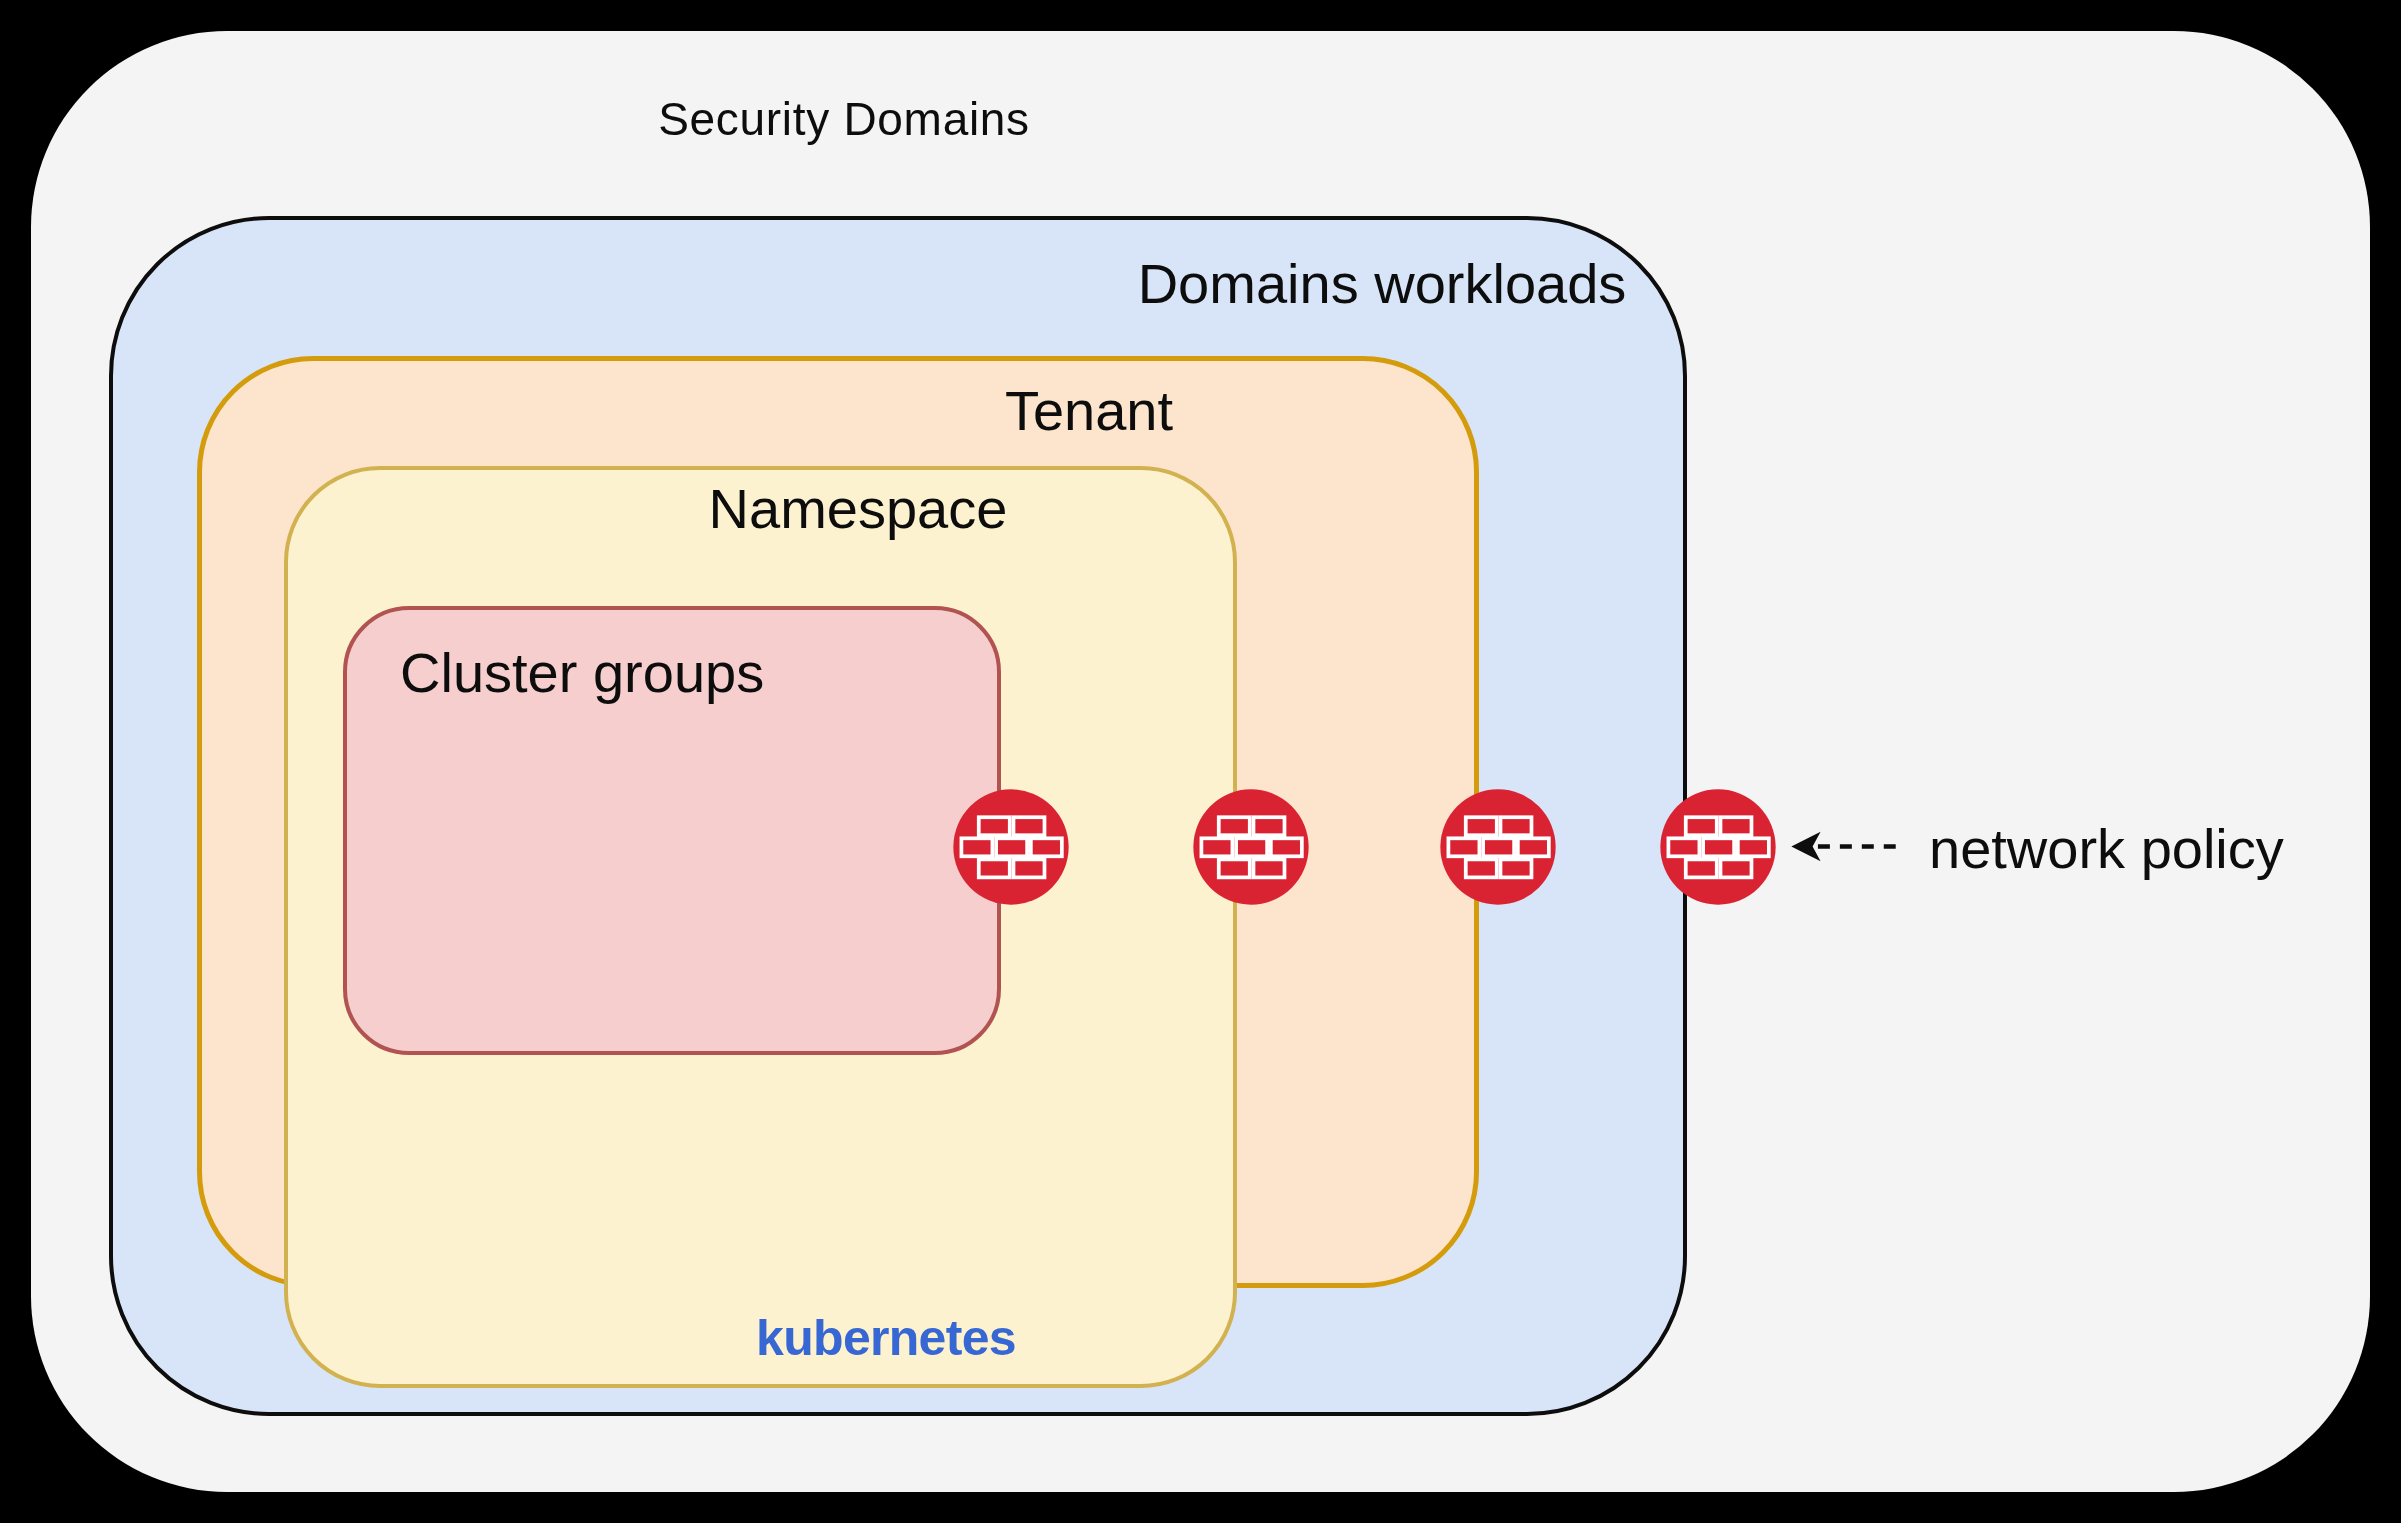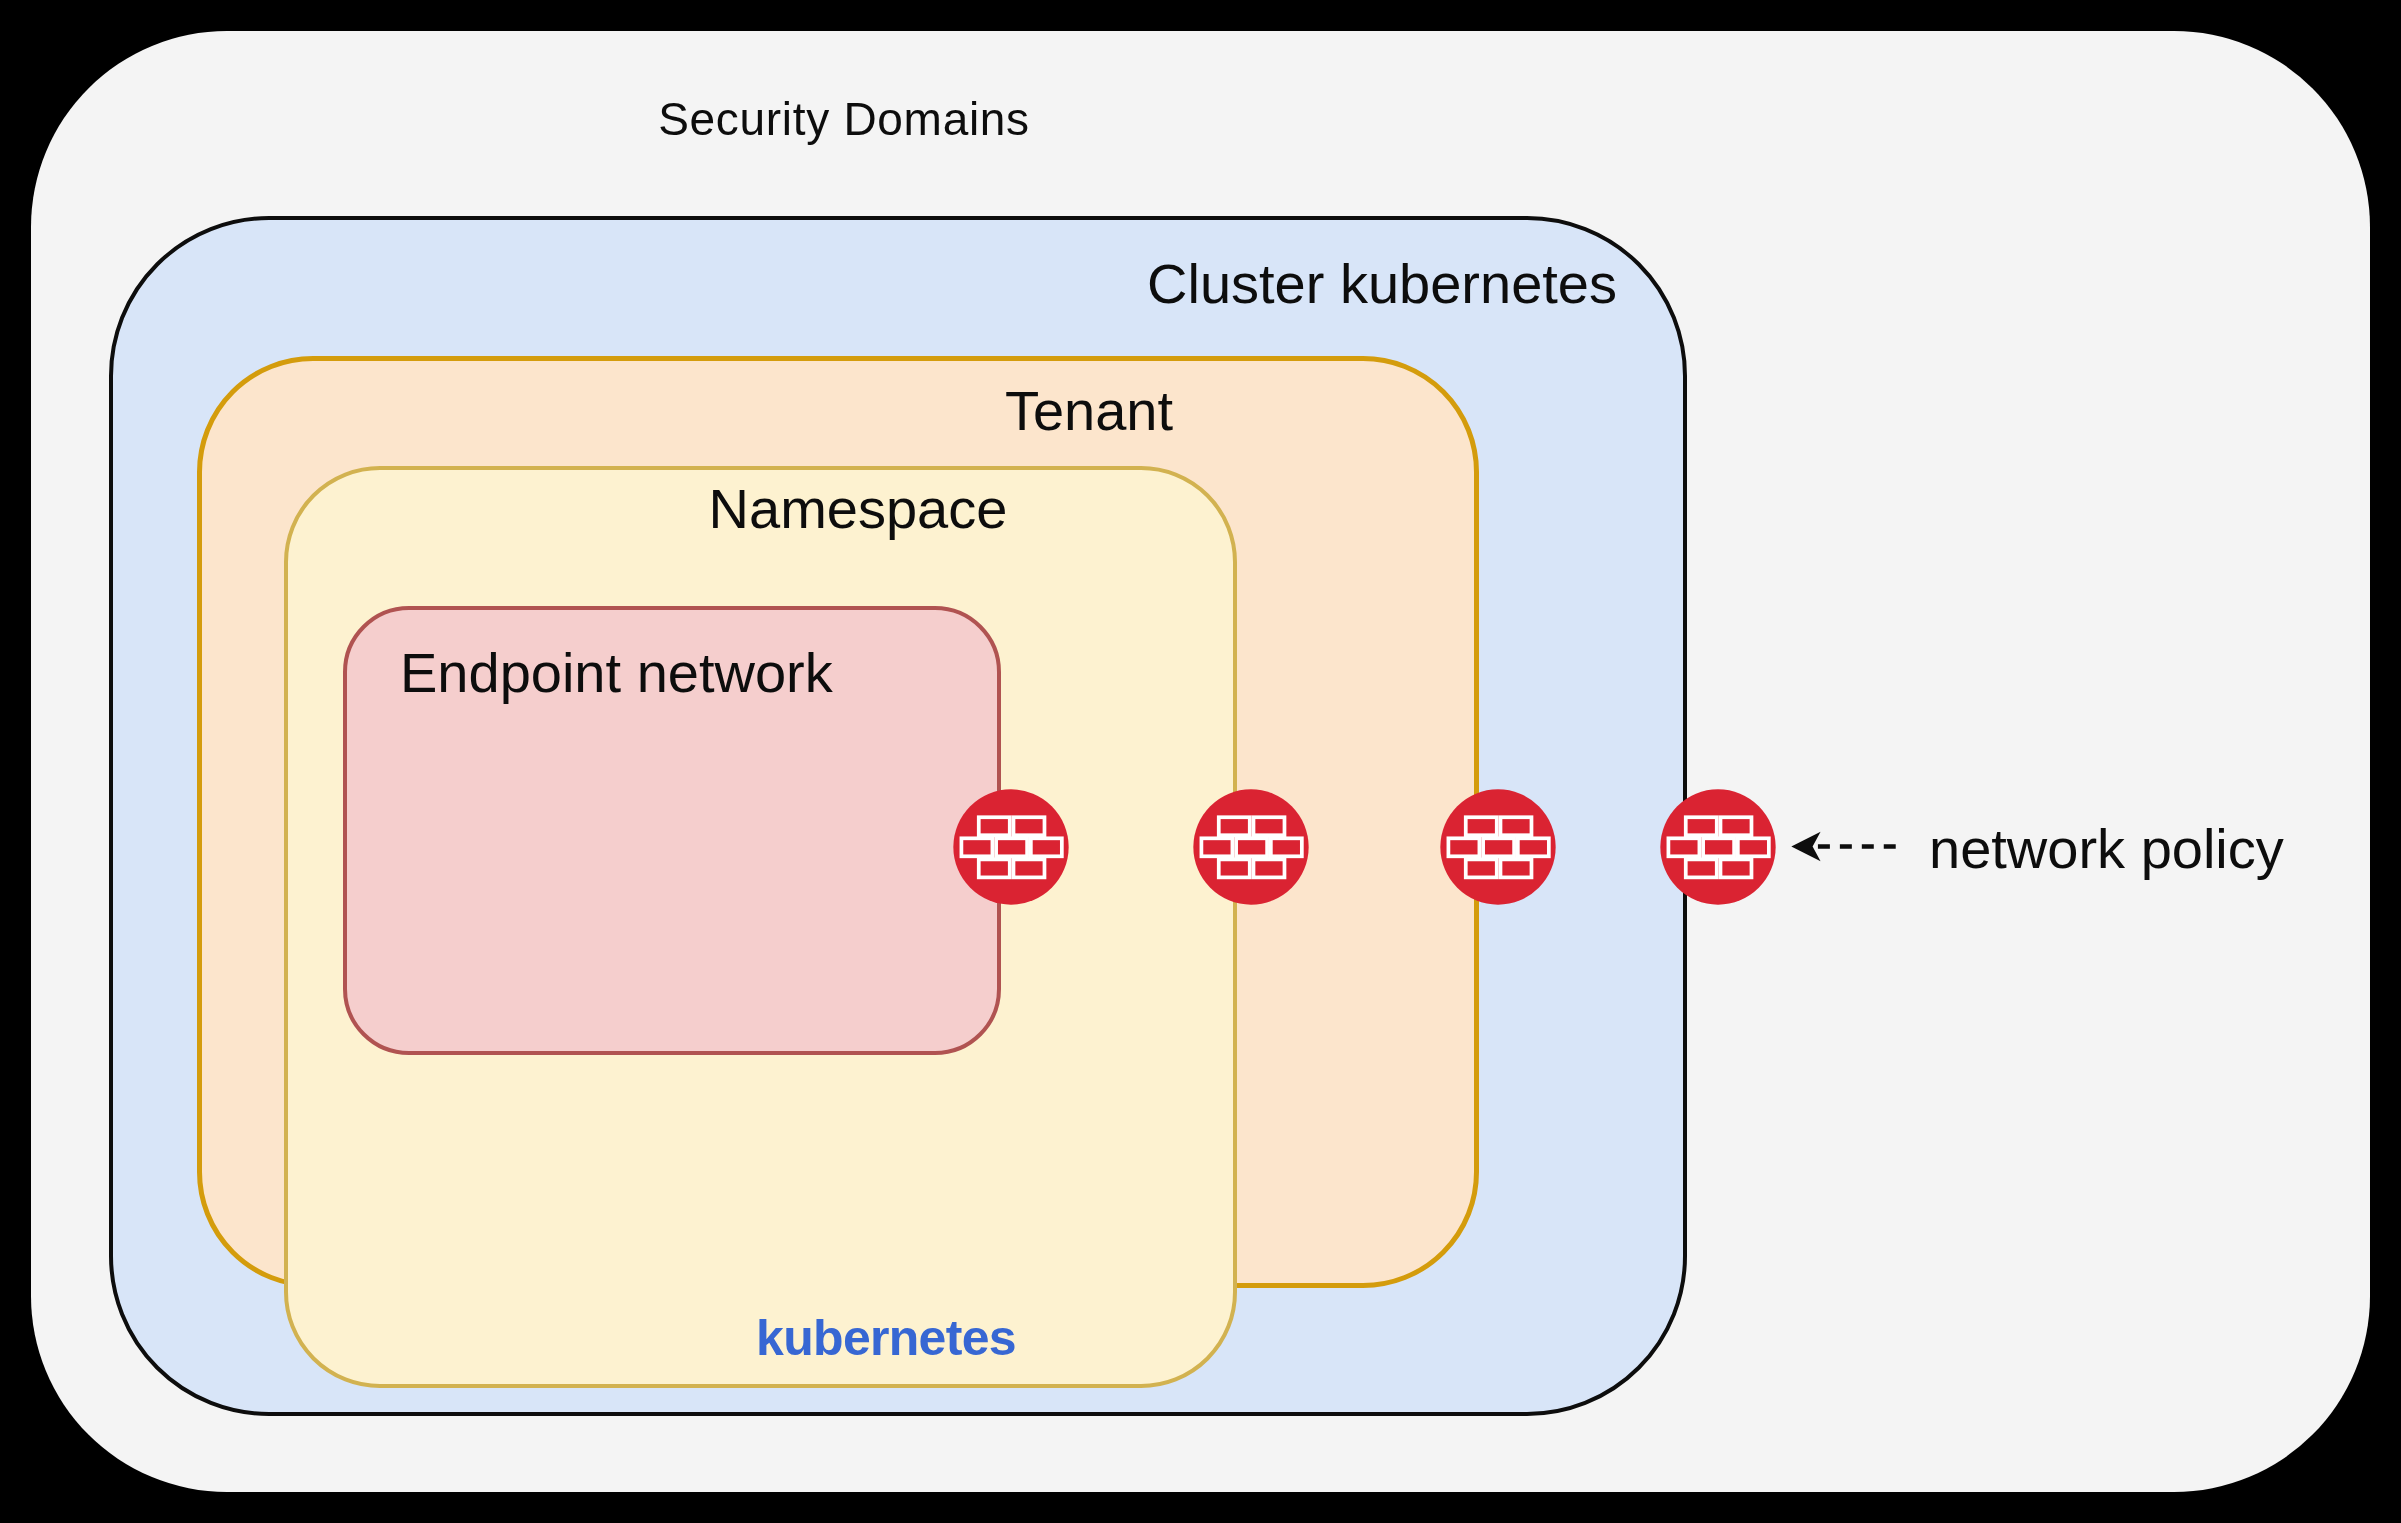--- a/index.html
+++ b/index.html
@@ -70,30 +70,30 @@
 </style>
 </head>
 <body>
 
 <div class="canvas">
   <div class="panel">
 
     <div class="page-title">Security Domains</div>
 
     <div class="box cluster">
-      <div class="label label-cluster">Cluster kubernetes</div>
+      <div class="label label-cluster">Domains workloads</div>
 
       <div class="box tenant">
         <div class="label label-tenant">Tenant</div>
 
         <div class="box namespace">
           <div class="label label-namespace">Namespace</div>
 
           <div class="box endpoint">
-            <div class="label label-endpoint">Endpoint network</div>
+            <div class="label label-endpoint">Cluster groups</div>
           </div>
         </div>
       </div>
 
       <div class="kubernetes">kubernetes</div>
     </div>
 
     <div class="firewall fw1">
       <svg viewBox="0 0 200 200" width="124" height="124">
         <circle cx="100" cy="100" r="93" fill="var(--firewall-red,#da2332)"></circle>

